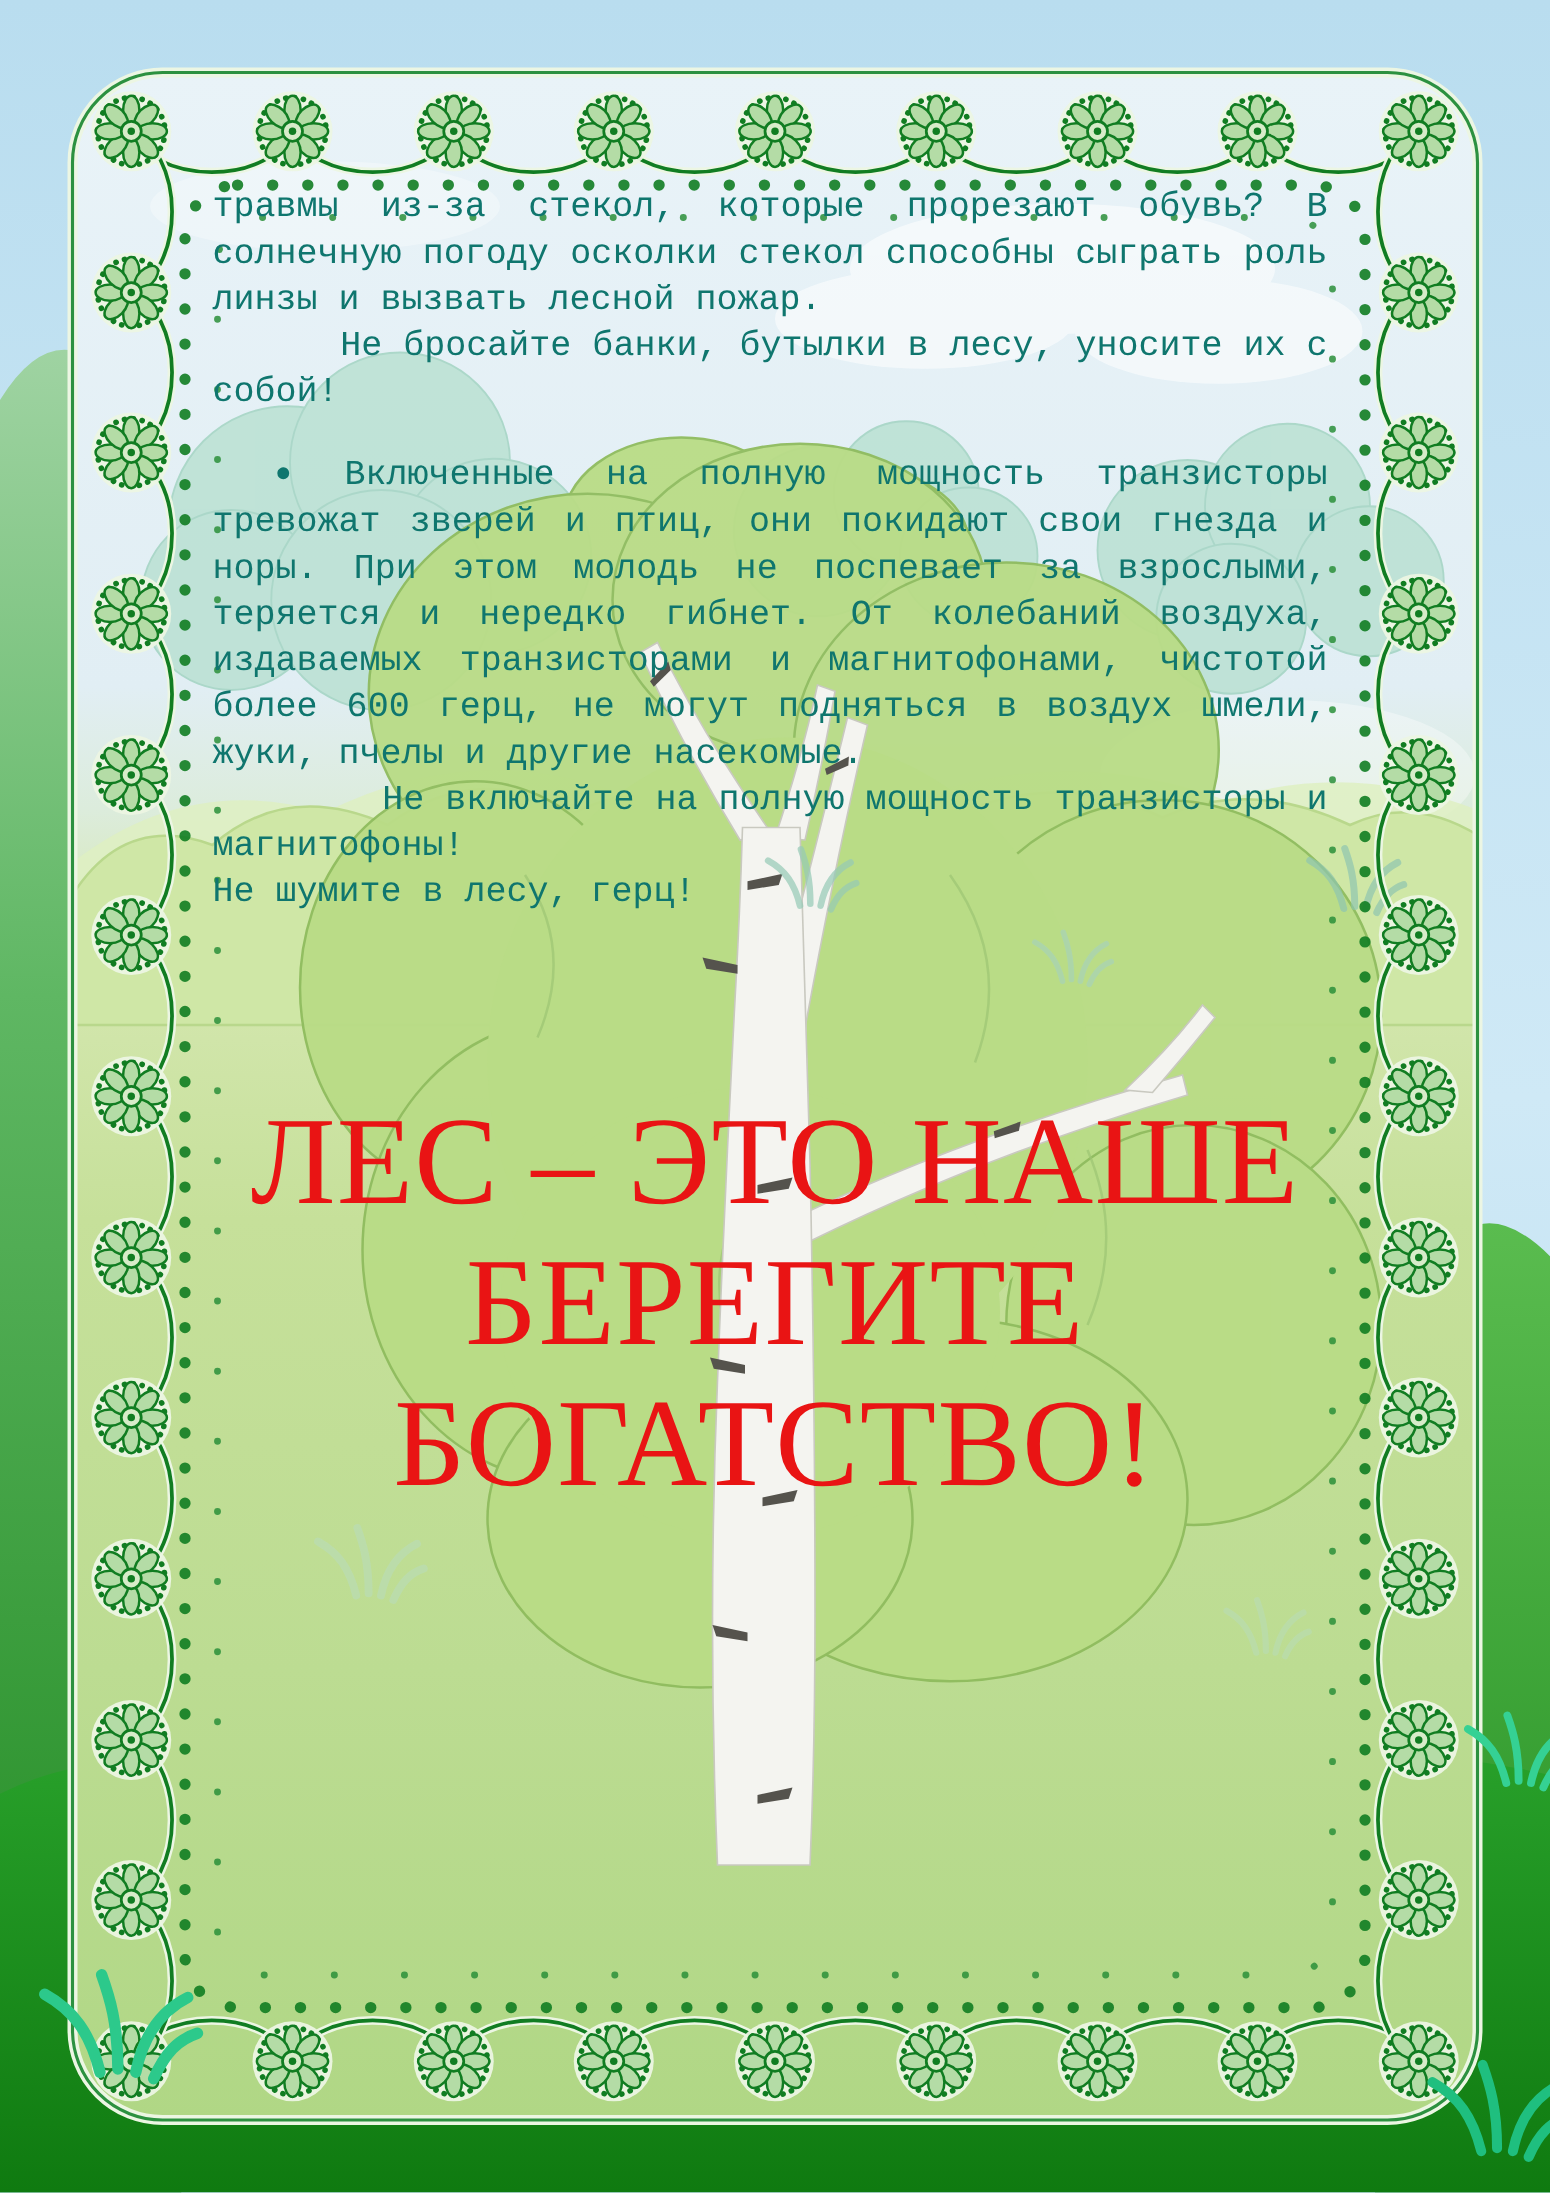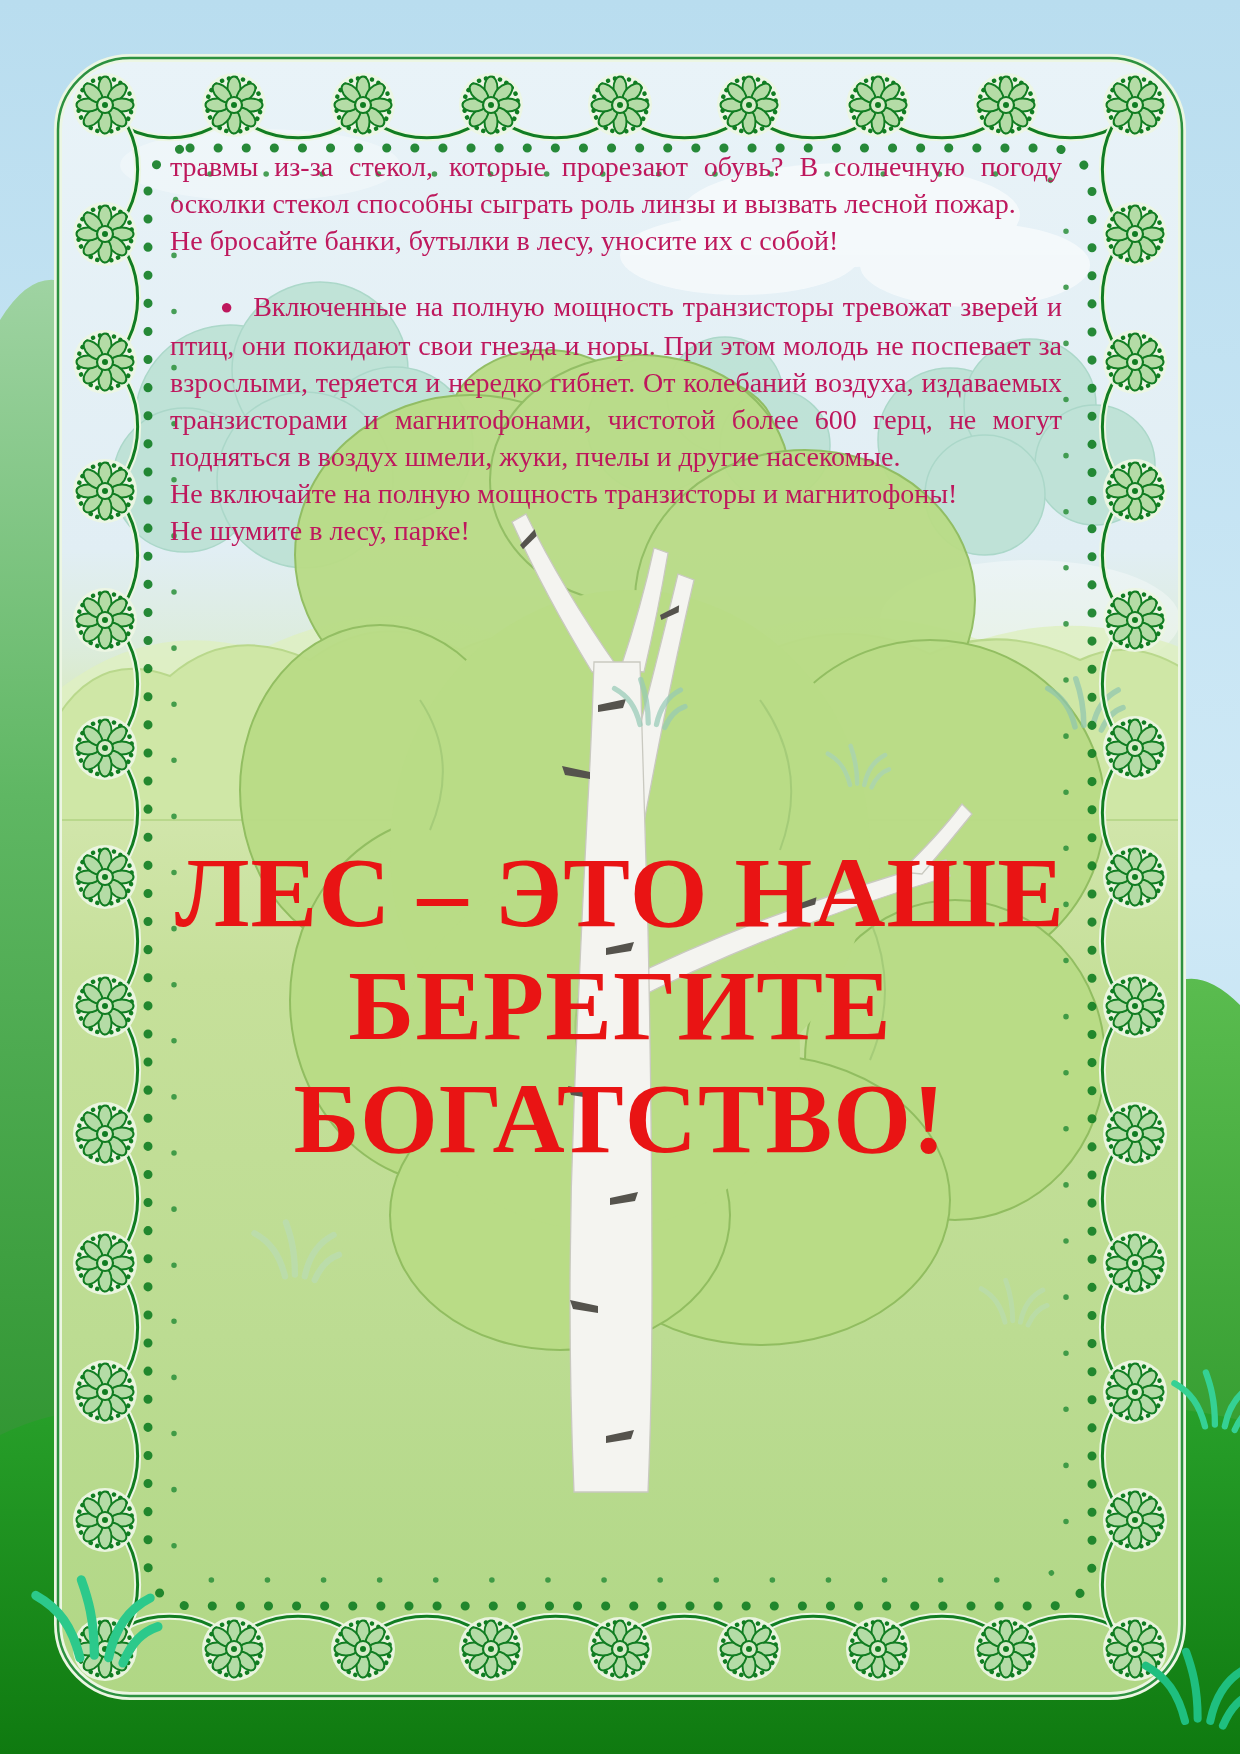--- a/index.html
+++ b/index.html
@@ -5,29 +5,29 @@
   html,body{margin:0;padding:0;}
   body{
     width:1240px;height:1754px;position:relative;overflow:hidden;
     font-family:"Liberation Serif","DejaVu Serif",serif;
     background:#cfe9f6;
   }
   #page{position:absolute;inset:0;width:1240px;height:1754px;}
   #scene{position:absolute;left:0;top:0;width:1240px;height:1754px;display:block;}
   .body-text{
     position:absolute;left:170px;top:148px;width:892px;
-    font-size:28px;line-height:37px;color:#be185d;
+    font-size:28px;line-height:37px;color:#0f766e;font-family:Liberation Mono, monospace;
   }
   .body-text p{margin:0;text-align:justify;text-align-last:left;}
   .body-text p.plain{text-align:right;}
   .para-bullet{margin-top:29px !important;text-indent:50px;}
   .bullet{font-size:22px;margin-right:18px;position:relative;top:-2px;}
   .title{
-    position:absolute;left:70px;top:836px;width:1100px;text-align:center;
-    color:#e91414;font-weight:bold;font-size:100px;line-height:113px;
+    position:absolute;left:70px;top:872px;width:1100px;text-align:center;
+    color:#e91414;font-weight:normal;font-size:100px;line-height:113px;
     letter-spacing:1px;
   }
   .title div{white-space:nowrap;}
 </style>
 </head>
 <body>
 
 <div id="page">
 
 <svg id="scene" viewBox="0 0 1240 1754" xmlns="http://www.w3.org/2000/svg">
@@ -261,21 +261,21 @@
           <use href="#tuft" color="#35d194"></use>
         </g>
   </g>
 </svg>
 
 <div class="body-text">
   <p>травмы из-за стекол, которые прорезают обувь? В солнечную погоду осколки стекол способны сыграть роль линзы и вызвать лесной пожар.</p>
   <p class="plain">Не бросайте банки, бутылки в лесу, уносите их с собой!</p>
   <p class="para-bullet"><span class="bullet">●</span><span>Включенные на полную мощность транзисторы тревожат зверей и птиц, они покидают свои гнезда и норы. При этом молодь не поспевает за взрослыми, теряется и нередко гибнет. От колебаний воздуха, издаваемых транзисторами и магнитофонами, чистотой более 600 герц, не могут подняться в воздух шмели, жуки, пчелы и другие насекомые.</span></p>
   <p class="plain">Не включайте на полную мощность транзисторы и магнитофоны!</p>
-  <p class="plain">Не шумите в лесу, парке!</p>
+  <p class="plain">Не шумите в лесу, герц!</p>
 </div>
 
 <div class="title">
   <div>ЛЕС – ЭТО НАШЕ</div>
   <div>БЕРЕГИТЕ</div>
   <div>БОГАТСТВО!</div>
 </div>
 
 </div>
 

